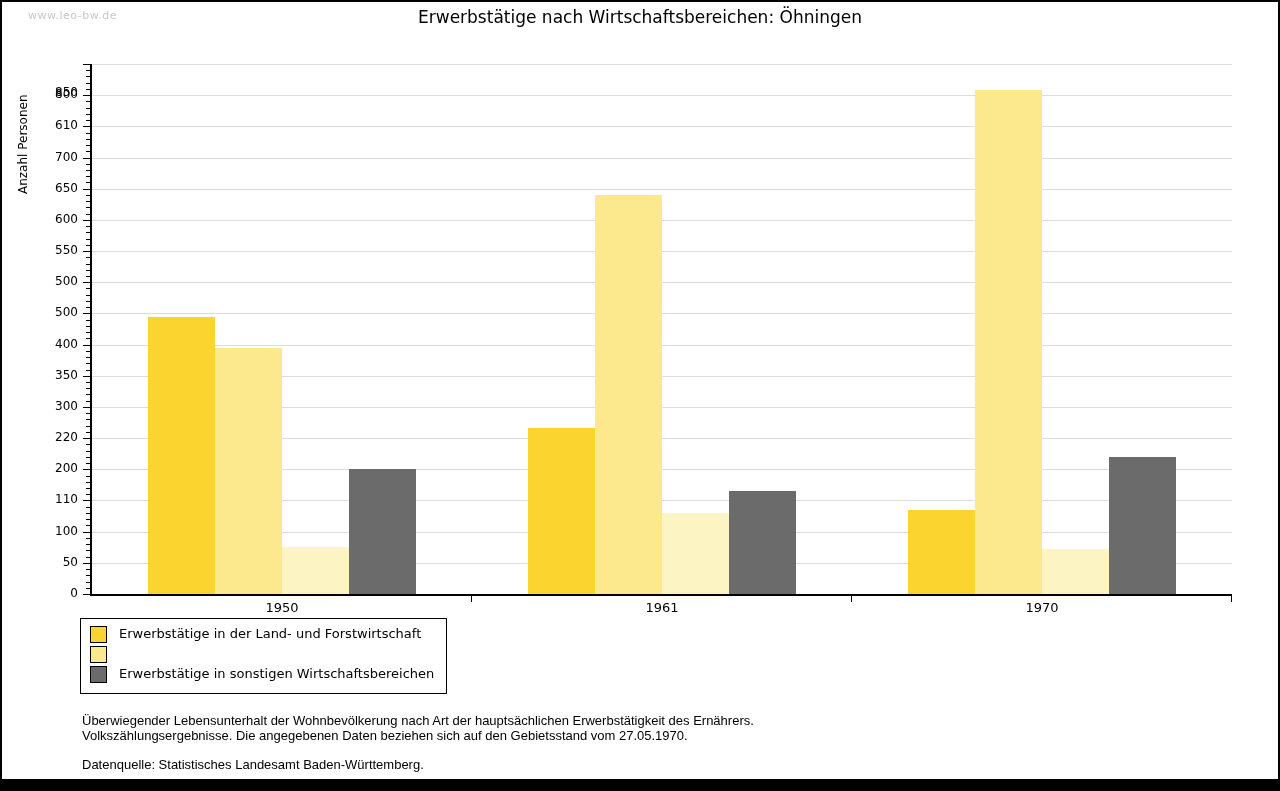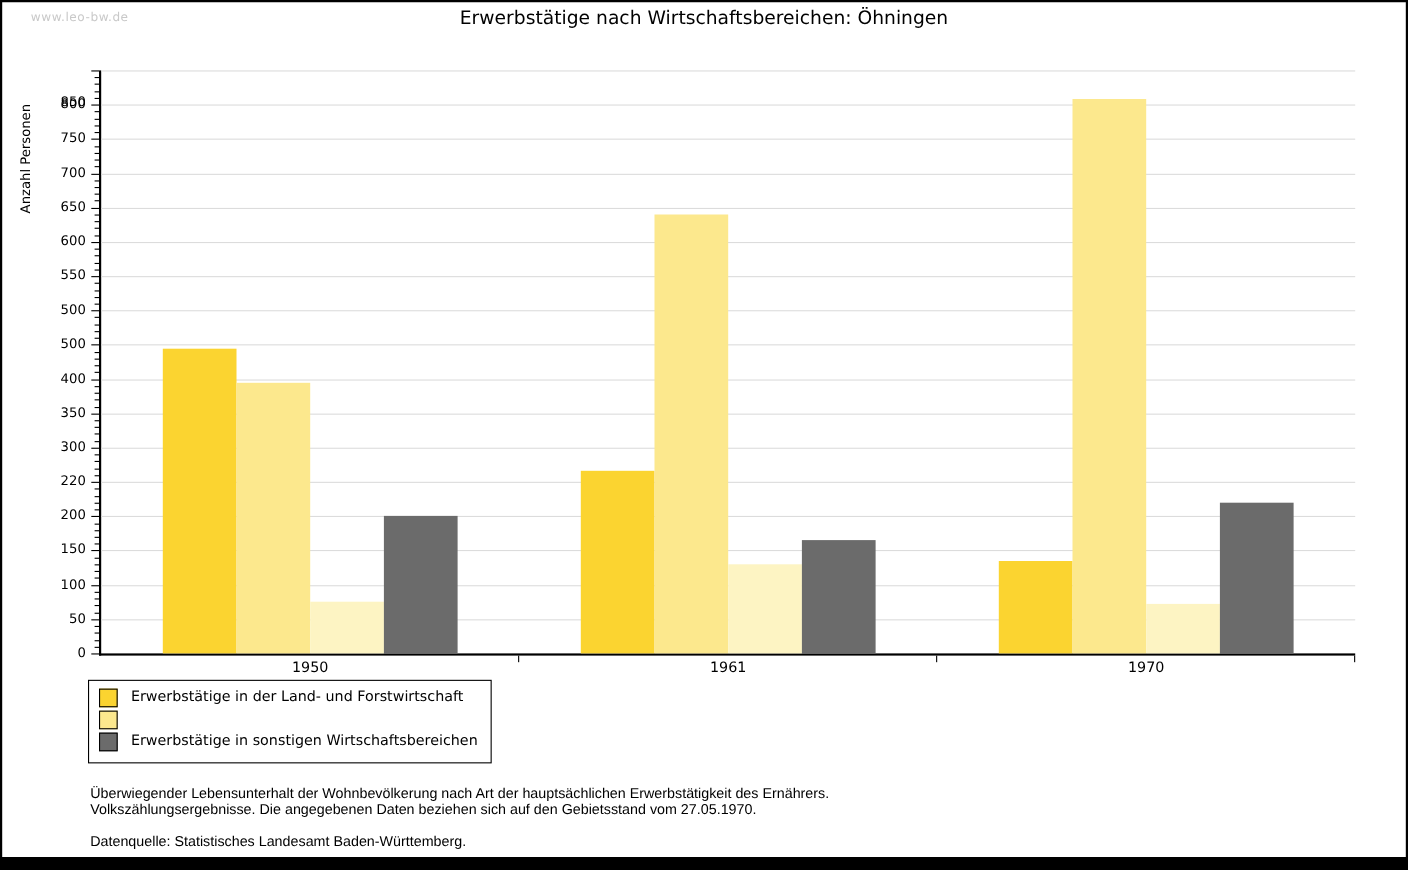--- a/index.html
+++ b/index.html
@@ -84,21 +84,21 @@
 <div class="ytick-major" style="top: 530px;"></div>
     <div class="ytick-label" style="top: 522px;">0</div>
     <div class="gridline" style="top: 498.824px; background: rgb(220, 220, 220);"></div>
     <div class="ytick-major" style="top: 498.824px;"></div>
     <div class="ytick-label" style="top: 490.824px;">50</div>
     <div class="gridline" style="top: 467.647px; background: rgb(220, 220, 220);"></div>
     <div class="ytick-major" style="top: 467.647px;"></div>
     <div class="ytick-label" style="top: 459.647px;">100</div>
     <div class="gridline" style="top: 436.471px; background: rgb(220, 220, 220);"></div>
     <div class="ytick-major" style="top: 436.471px;"></div>
-    <div class="ytick-label" style="top: 428.471px;">150</div>
+    <div class="ytick-label" style="top: 428.471px;">110</div>
     <div class="gridline" style="top: 405.294px; background: rgb(220, 220, 220);"></div>
     <div class="ytick-major" style="top: 405.294px;"></div>
     <div class="ytick-label" style="top: 397.294px;">200</div>
     <div class="gridline" style="top: 374.118px; background: rgb(220, 220, 220);"></div>
     <div class="ytick-major" style="top: 374.118px;"></div>
     <div class="ytick-label" style="top: 366.118px;">220</div>
     <div class="gridline" style="top: 342.941px; background: rgb(220, 220, 220);"></div>
     <div class="ytick-major" style="top: 342.941px;"></div>
     <div class="ytick-label" style="top: 334.941px;">300</div>
     <div class="gridline" style="top: 311.765px; background: rgb(220, 220, 220);"></div>
@@ -120,21 +120,21 @@
     <div class="ytick-major" style="top: 155.882px;"></div>
     <div class="ytick-label" style="top: 147.882px;">600</div>
     <div class="gridline" style="top: 124.706px; background: rgb(220, 220, 220);"></div>
     <div class="ytick-major" style="top: 124.706px;"></div>
     <div class="ytick-label" style="top: 116.706px;">650</div>
     <div class="gridline" style="top: 93.5294px; background: rgb(220, 220, 220);"></div>
     <div class="ytick-major" style="top: 93.5294px;"></div>
     <div class="ytick-label" style="top: 85.5294px;">700</div>
     <div class="gridline" style="top: 62.3529px; background: rgb(220, 220, 220);"></div>
     <div class="ytick-major" style="top: 62.3529px;"></div>
-    <div class="ytick-label" style="top: 54.3529px;">750</div>
+    <div class="ytick-label" style="top: 54.3529px;">610</div>
     <div class="gridline" style="top: 31.1765px; background: rgb(220, 220, 220);"></div>
     <div class="ytick-major" style="top: 31.1765px;"></div>
     <div class="ytick-label" style="top: 23.1765px;">800</div>
     <div class="gridline" style="top: 0px; background: rgb(220, 220, 220);"></div>
     <div class="ytick-major" style="top: 0px;"></div>
     <div class="ytick-label" style="top: -8px; margin-top: 29px;">850</div>
     <div class="ytick-minor" style="top: 523.765px;"></div>
     <div class="ytick-minor" style="top: 517.529px;"></div>
     <div class="ytick-minor" style="top: 511.294px;"></div>
     <div class="ytick-minor" style="top: 505.059px;"></div>

